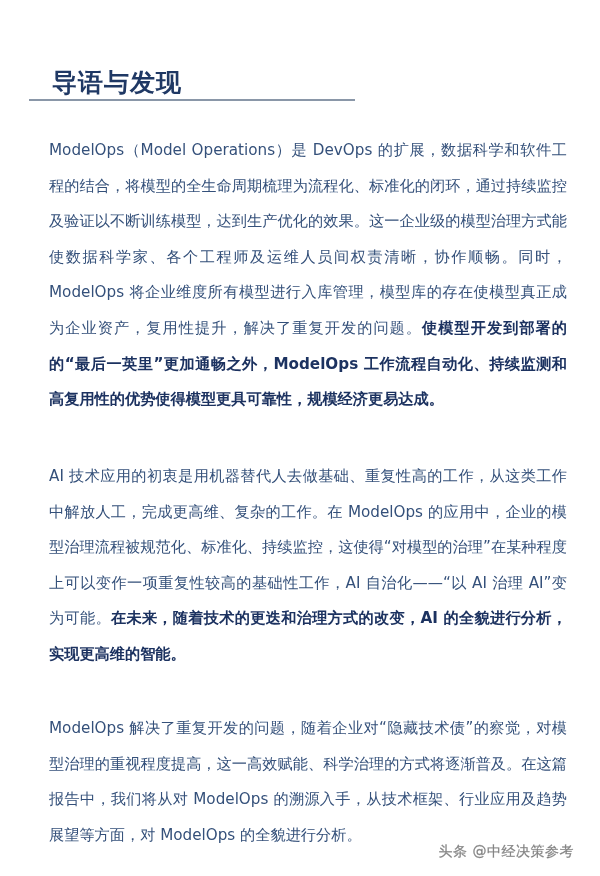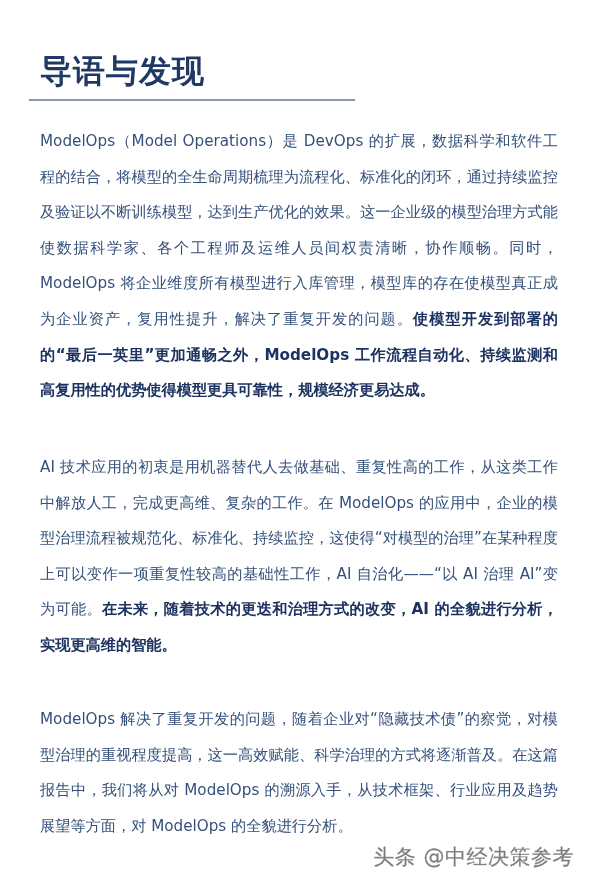--- a/index.html
+++ b/index.html
@@ -11,58 +11,58 @@
       width: 600px;
       height: 876px;
       position: relative;
       overflow: hidden;
       font-family: "DejaVu Sans", "Liberation Sans", sans-serif;
     }
     .page-title {
       position: absolute;
       left: 40px;
       top: 54px;
-      margin: 0;
-      font-size: 32px;
+      margin: 12px;
+      font-size: 25px;
       font-weight: bold;
       color: #1f3864;
       letter-spacing: 1px;
       line-height: 34px;
     }
     .title-rule {
       position: absolute;
       left: 29px;
       top: 99px;
       width: 326px;
       height: 2px;
       background: #8a97a8;
     }
     .para {
       position: absolute;
       left: 40px;
       width: 518px;
-      margin: 0;
+      margin: 9px;
       font-size: 15.2px;
       line-height: 35.6px;
       color: #34507a;
       text-align: justify;
       text-justify: inter-character;
     }
     .para .strong {
       font-weight: bold;
       color: #1c3260;
     }
     #p1 { top: 124px; }
     #p2 { top: 450px; }
     #p3 { top: 702px; }
     .watermark {
       position: absolute;
       right: 26px;
       top: 843px;
-      font-size: 21px;
+      font-size: 14px;
       color: #7a7a7a;
       letter-spacing: 0.5px;
       text-shadow: 0 0 1px #ffffff, 0 0 1px #ffffff;
       -webkit-text-stroke: 0.3px #9a9a9a;
     }
   </style>
 </head>
 <body>
 
 <h1 class="page-title">导语与发现</h1>

